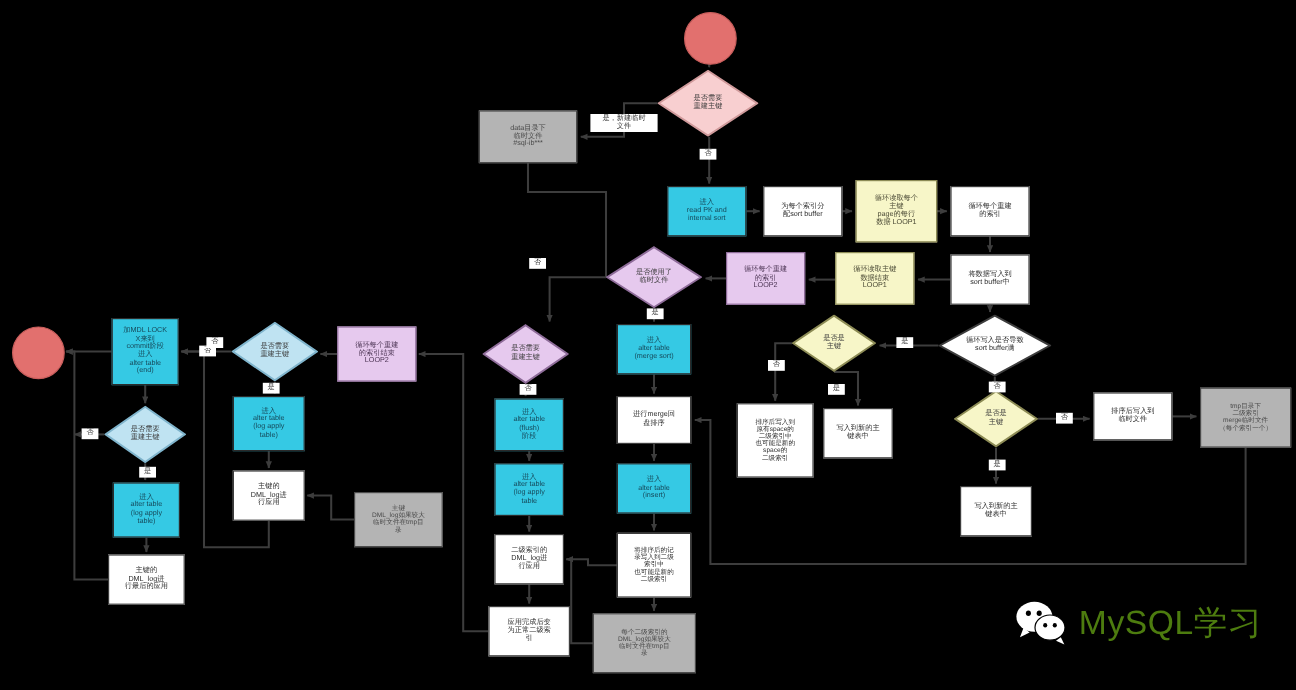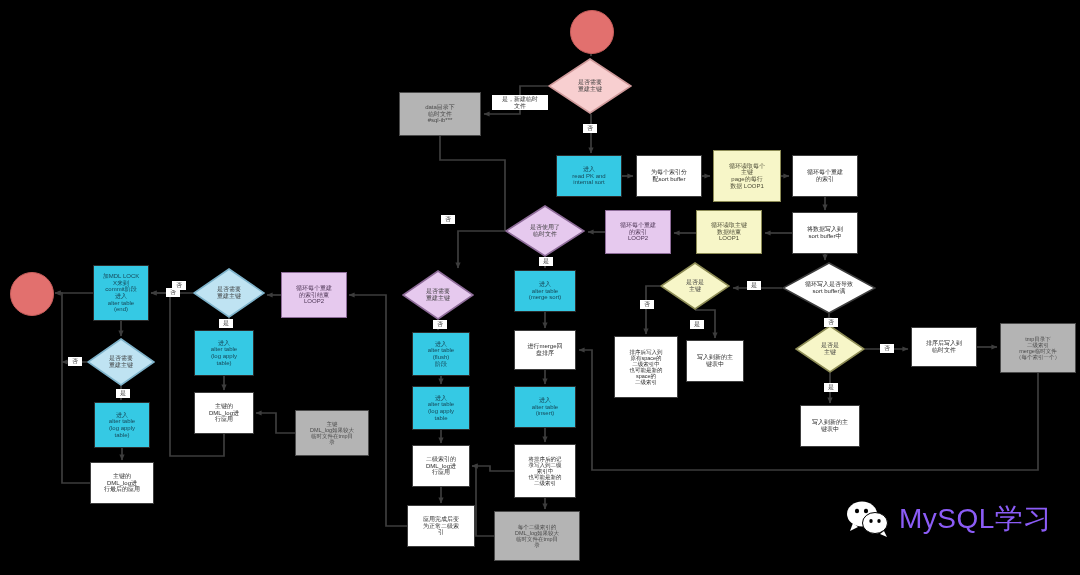--- a/index.html
+++ b/index.html
@@ -25,21 +25,21 @@
      display:flex;align-items:center;justify-content:center;text-align:center;
      white-space:pre-line;line-height:1.12;}
 
   .circle{position:absolute;border-radius:50%;background:#e2706e;
           border:1.6px solid #c95e5c;}
 
   .edgelabel{position:absolute;background:#ffffff;color:#333;
      font-size:6px;line-height:1.1;padding:1px 2px;text-align:center;
      white-space:pre-line;border:0;}
 
-  .wm{position:absolute;display:flex;align-items:center;gap:9px;color:#8b5cf6;justify-content:flex-end;}
+  .wm{position:absolute;display:flex;align-items:center;gap:9px;color:#4d7c0f;justify-content:flex-end;}
   .wm-text{font-size:28px;letter-spacing:.5px;font-family:"Liberation Sans","DejaVu Sans",sans-serif;}
 </style>
 </head>
 <body>
 
 <div id="canvas">
 
   <svg id="svg-layer" viewBox="0 0 1080 575" xmlns="http://www.w3.org/2000/svg">
     <defs>
       <marker id="ah" markerWidth="7" markerHeight="7" refX="5.6" refY="2.6" orient="auto" markerUnits="userSpaceOnUse">

